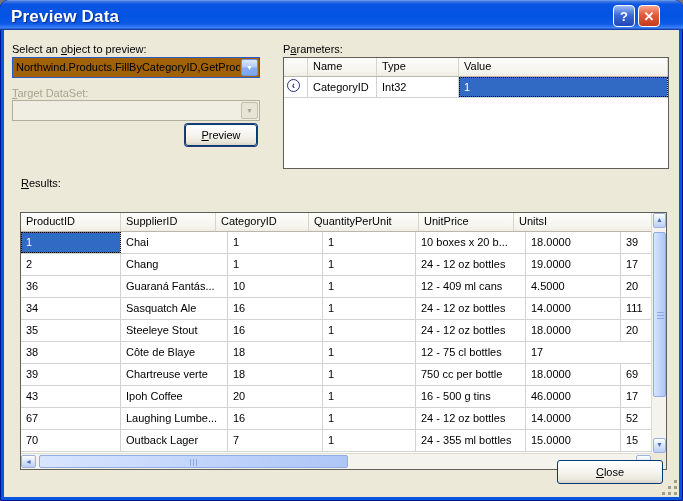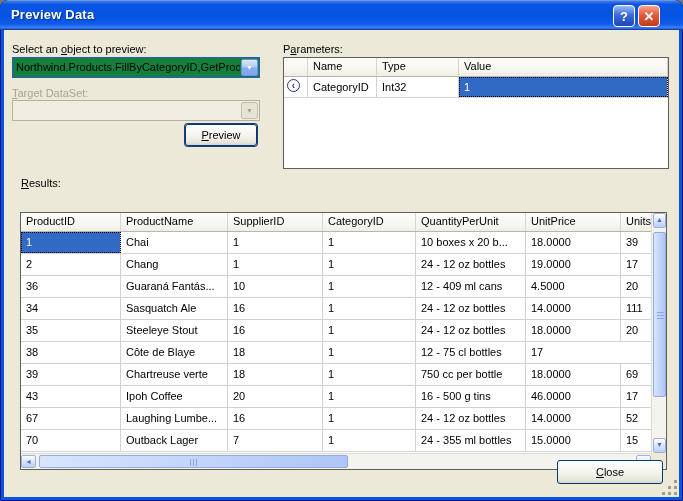--- a/index.html
+++ b/index.html
@@ -10,38 +10,38 @@
     font-family:"Liberation Sans",sans-serif;font-size:11px;color:#000;
     box-shadow:inset 0 0 0 1px #00138C;
   }
   
   .titlebar{
     position:absolute;left:0;top:0;right:0;height:30px;
     background:linear-gradient(180deg,#7AA4EF 0%,#3D77E0 5%,#0A55E5 14%,#0353E2 55%,#0F5BE8 80%,#3B82F5 93%,#0D2A92 100%);
     border-radius:8px 8px 0 0;
   }
   .title{
-    position:absolute;left:11px;top:7px;font-size:13px;font-weight:bold;color:#fff;
+    position:absolute;left:11px;top:7px;font-size:17px;font-weight:bold;color:#fff;
     text-shadow:1px 1px 1px rgba(5,25,100,.65);letter-spacing:.2px;
   }
   .tb-btn{
     position:absolute;top:5px;width:22px;height:22px;border:1px solid #fff;border-radius:4px;
     display:flex;align-items:center;justify-content:center;color:#fff;font-weight:bold;font-size:13px;
     cursor:default;
   }
   .tb-help{right:48px;background:linear-gradient(180deg,#9DBCF6 0%,#3C69D8 45%,#1E47B8 100%);}
   .tb-close{right:23px;background:linear-gradient(180deg,#F6A58C 0%,#E35A3C 45%,#C13C1C 100%);}
   
   .client{
     position:absolute;left:4px;top:30px;right:4px;bottom:4px;background:#ECE9D8;
   }
   .lbl{position:absolute;white-space:nowrap;}
   .lbl.disabled{color:#A7A491;}
   
-  .combo{position:absolute;height:21px;background:#15803d;border:1px solid #2A5AC9;}
+  .combo{position:absolute;height:21px;background:#a16207;border:1px solid #2A5AC9;}
   .combo-text{position:absolute;left:3px;right:19px;top:3px;white-space:nowrap;overflow:hidden;}
   .combo-btn{
     position:absolute;right:1px;top:1px;width:17px;height:17px;border-radius:2px;
     border:1px solid #6F94E0;
     background:linear-gradient(180deg,#DCE9FD 0%,#AFC9F7 48%,#86ACF0 52%,#7FA5EE 100%);
     display:flex;align-items:center;justify-content:center;color:#fff;font-size:7px;
   }
   .combo.disabled{background:#F0EEE2;border-color:#B3AF9D;}
   .combo.disabled .combo-btn{background:#E7E4D5;border-color:#C2BEAC;color:#A8A494;}
   
@@ -150,21 +150,20 @@
         <div class="cell p2">Int32</div>
         <div class="cell p3 selected">1</div>
       </div>
     </div>
 
     <span class="lbl" style="left:17px;top:147px;"><u>R</u>esults:</span>
 
     <div class="grid results" style="left:16px;top:182px;width:647px;height:258px;">
       <div class="grid-header" id="results-header">
           <div class="hcell c0">ProductID</div>
-          <div class="hcell c1">ProductName</div>
           <div class="hcell c2">SupplierID</div>
           <div class="hcell c3">CategoryID</div>
           <div class="hcell c4">QuantityPerUnit</div>
           <div class="hcell c5">UnitPrice</div>
           <div class="hcell c6">UnitsI</div>
         </div>
       <div id="results-body">
           <div class="grid-row">
             <div class="cell c0 selected">1</div>
             <div class="cell c1">Chai</div>

